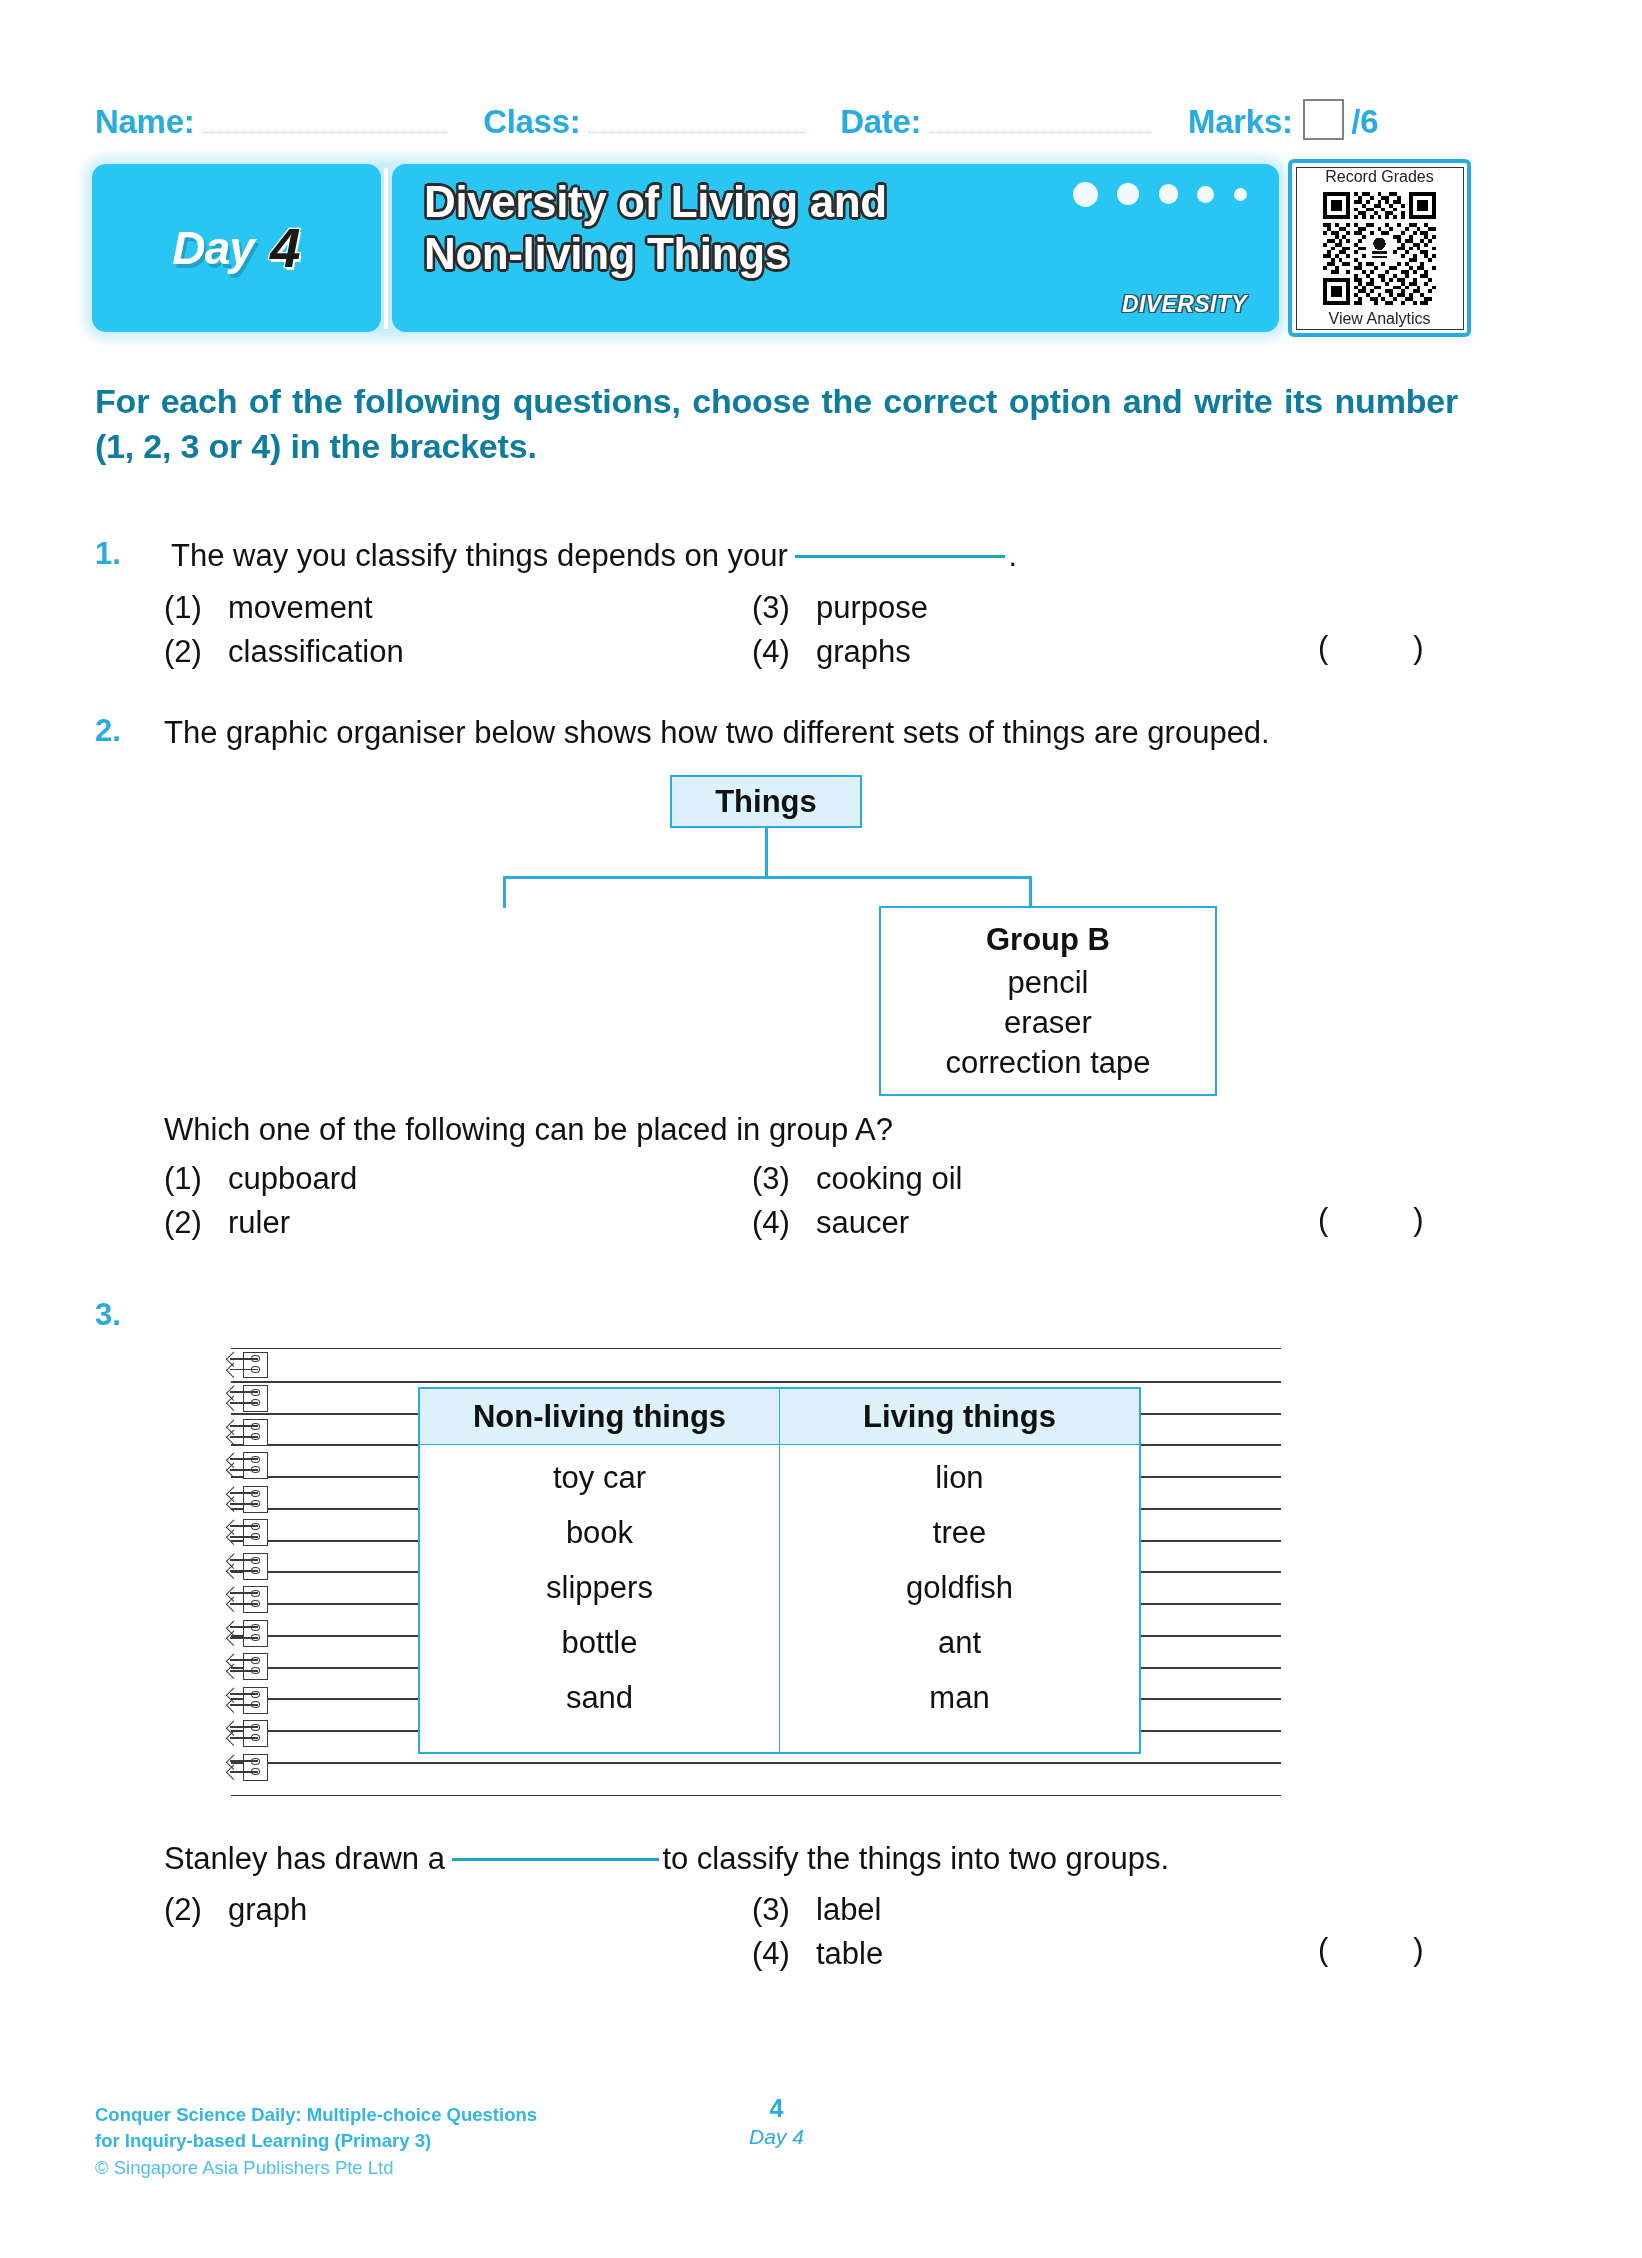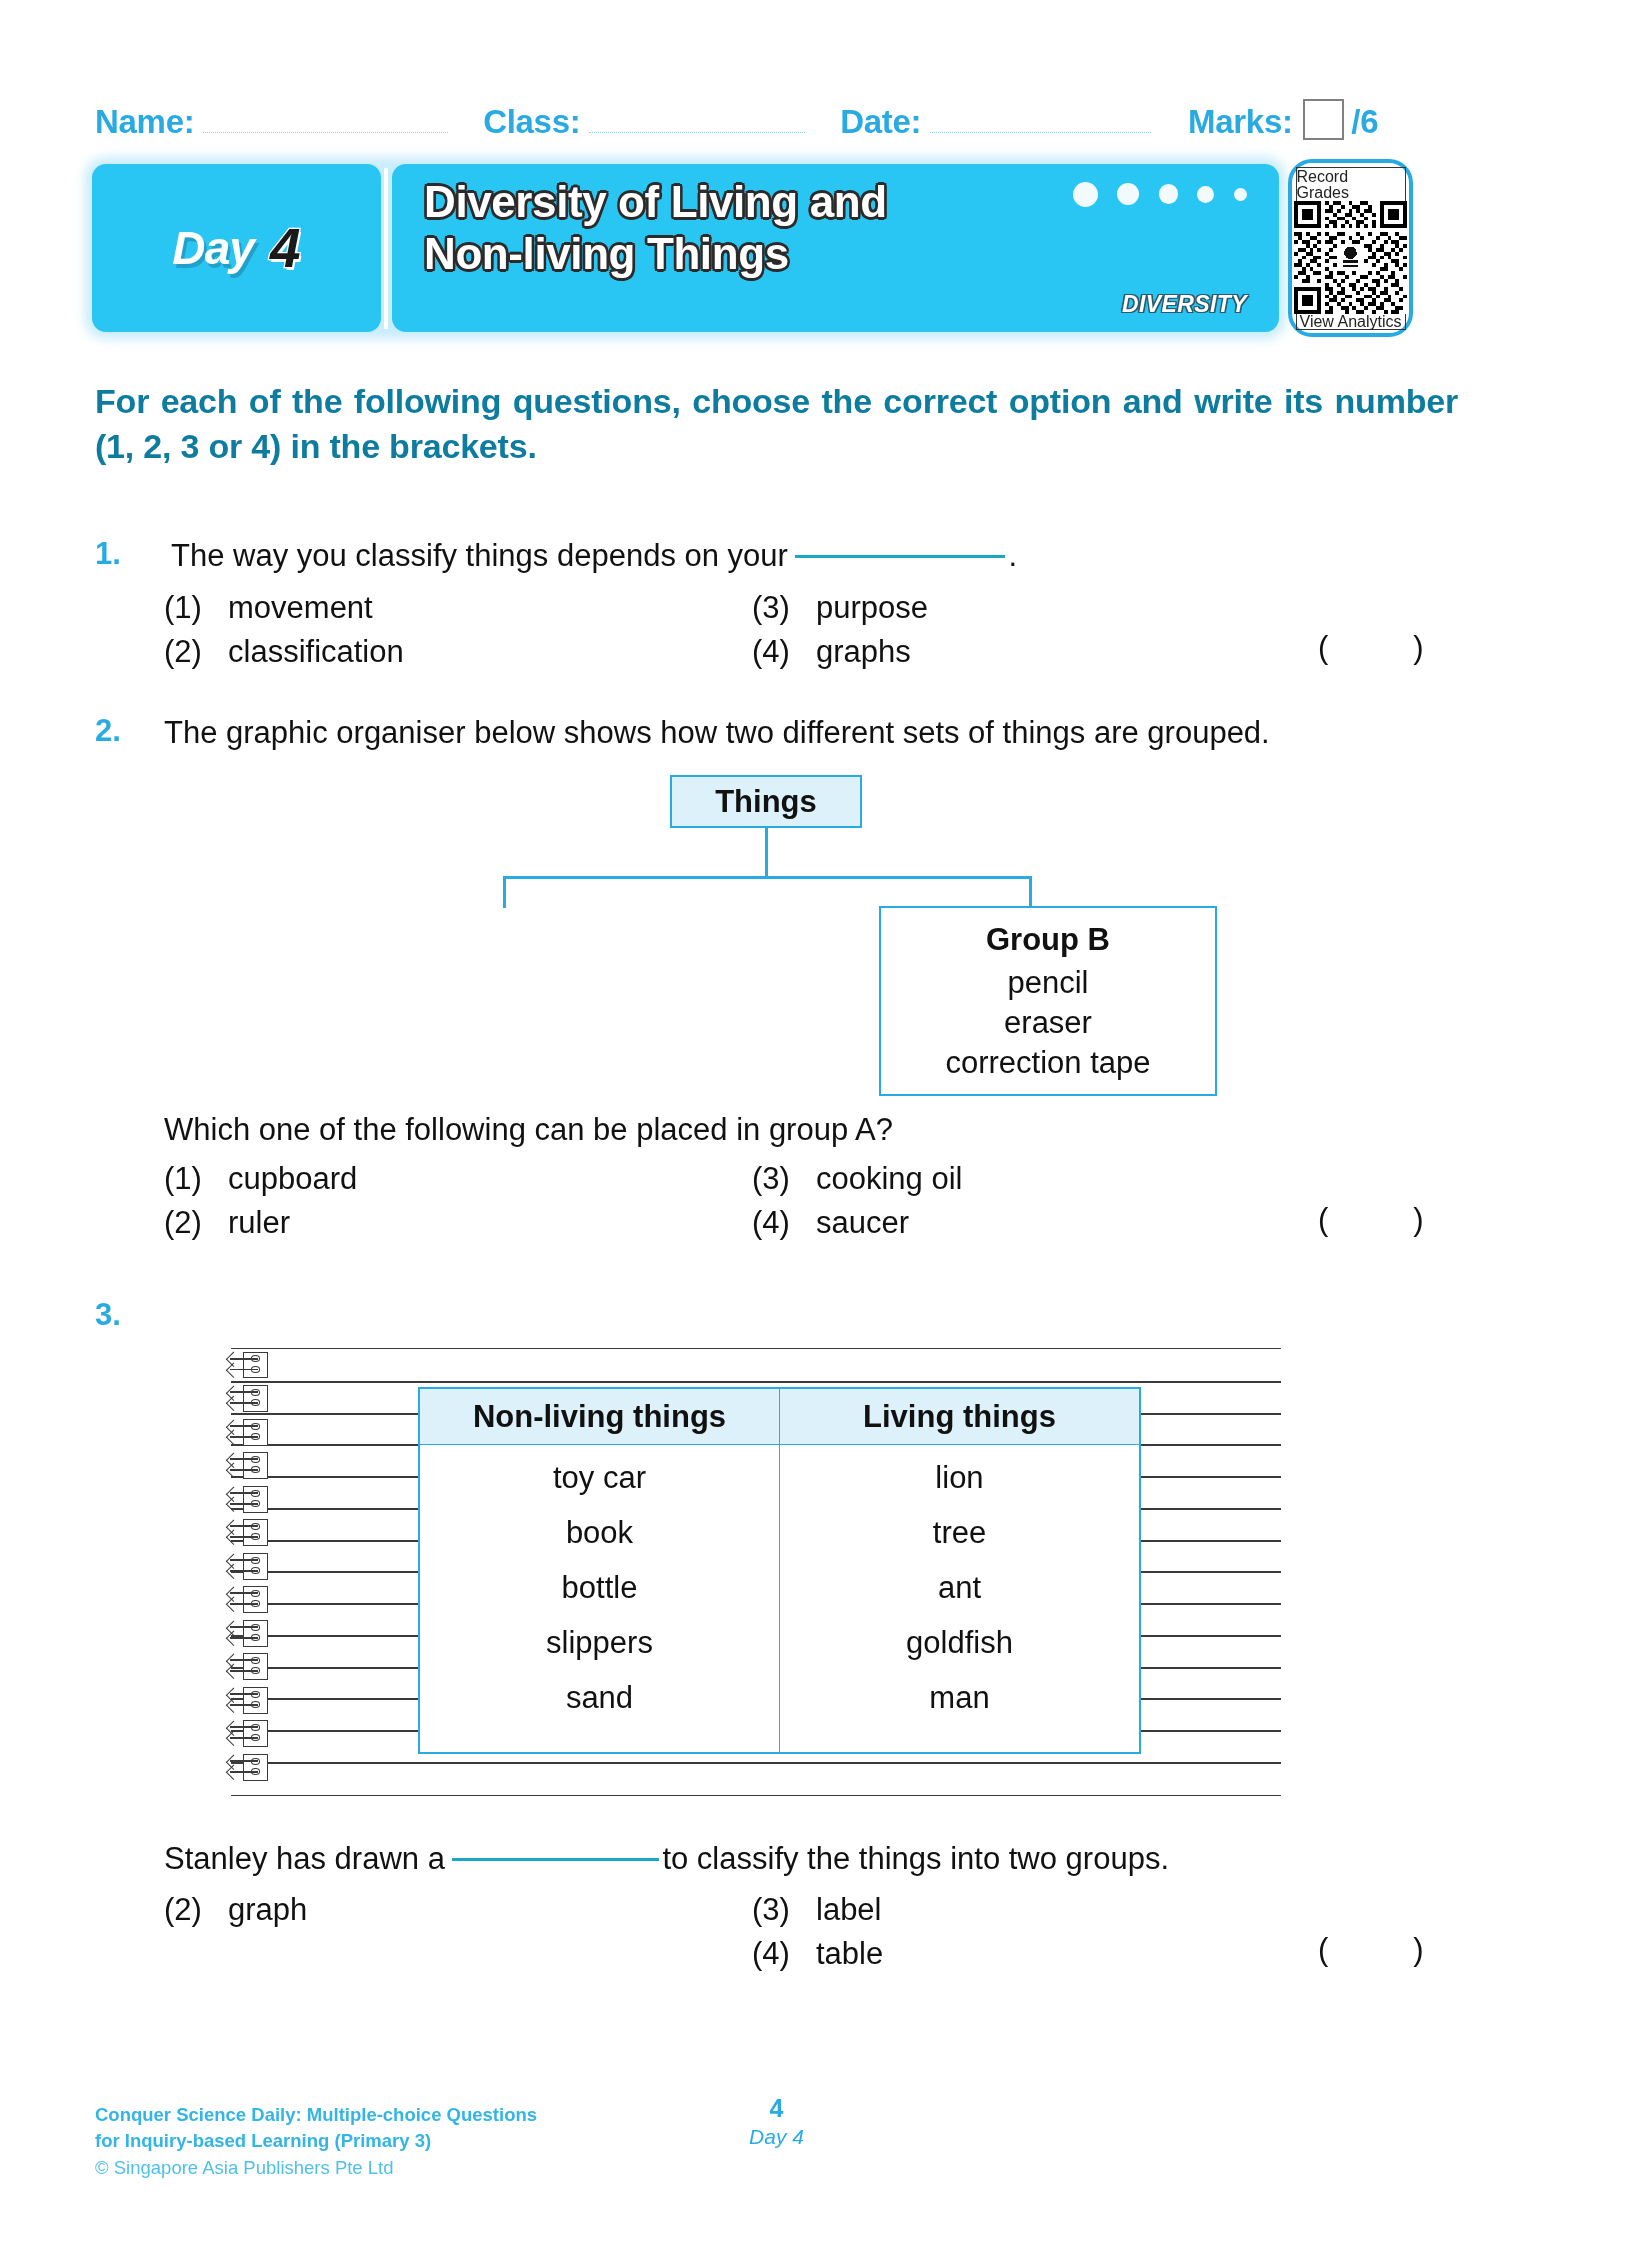--- a/index.html
+++ b/index.html
@@ -154,24 +154,24 @@
     text-shadow:
       -1.4px -1.4px 0 #2b5a6b, 1.4px -1.4px 0 #2b5a6b,
       -1.4px 1.4px 0 #2b5a6b, 1.4px 1.4px 0 #2b5a6b;
   }
 
   
   .qr-badge {
     position: absolute;
     left: 1288px;
     top: 159px;
-    width: 125px;
+    width: 183px;
     height: 178px;
     border: 4.4px solid #29ABE2;
-    border-radius: 24px;
+    border-radius: 6px;
     background: #ffffff;
     box-sizing: border-box;
     padding: 3.5px;
   }
   .qr-inner {
     width: 100%; height: 100%;
     border: 1.8px solid #333;
     box-sizing: border-box;
     display: flex;
     flex-direction: column;
@@ -877,26 +877,26 @@
       <tbody>
         <tr>
           <td>toy car</td>
           <td class="vsep">lion</td>
         </tr>
         <tr>
           <td>book</td>
           <td class="vsep">tree</td>
         </tr>
         <tr>
+          <td>slippers</td>
+          <td class="vsep">goldfish</td>
+        </tr>
+        <tr>
           <td>bottle</td>
           <td class="vsep">ant</td>
-        </tr>
-        <tr>
-          <td>slippers</td>
-          <td class="vsep">goldfish</td>
         </tr>
         <tr>
           <td>sand</td>
           <td class="vsep">man</td>
         </tr>
       </tbody>
     </table>
   </div>
 
   <div class="qtext" style="left:164px; top:1839px; width:1235px;">

